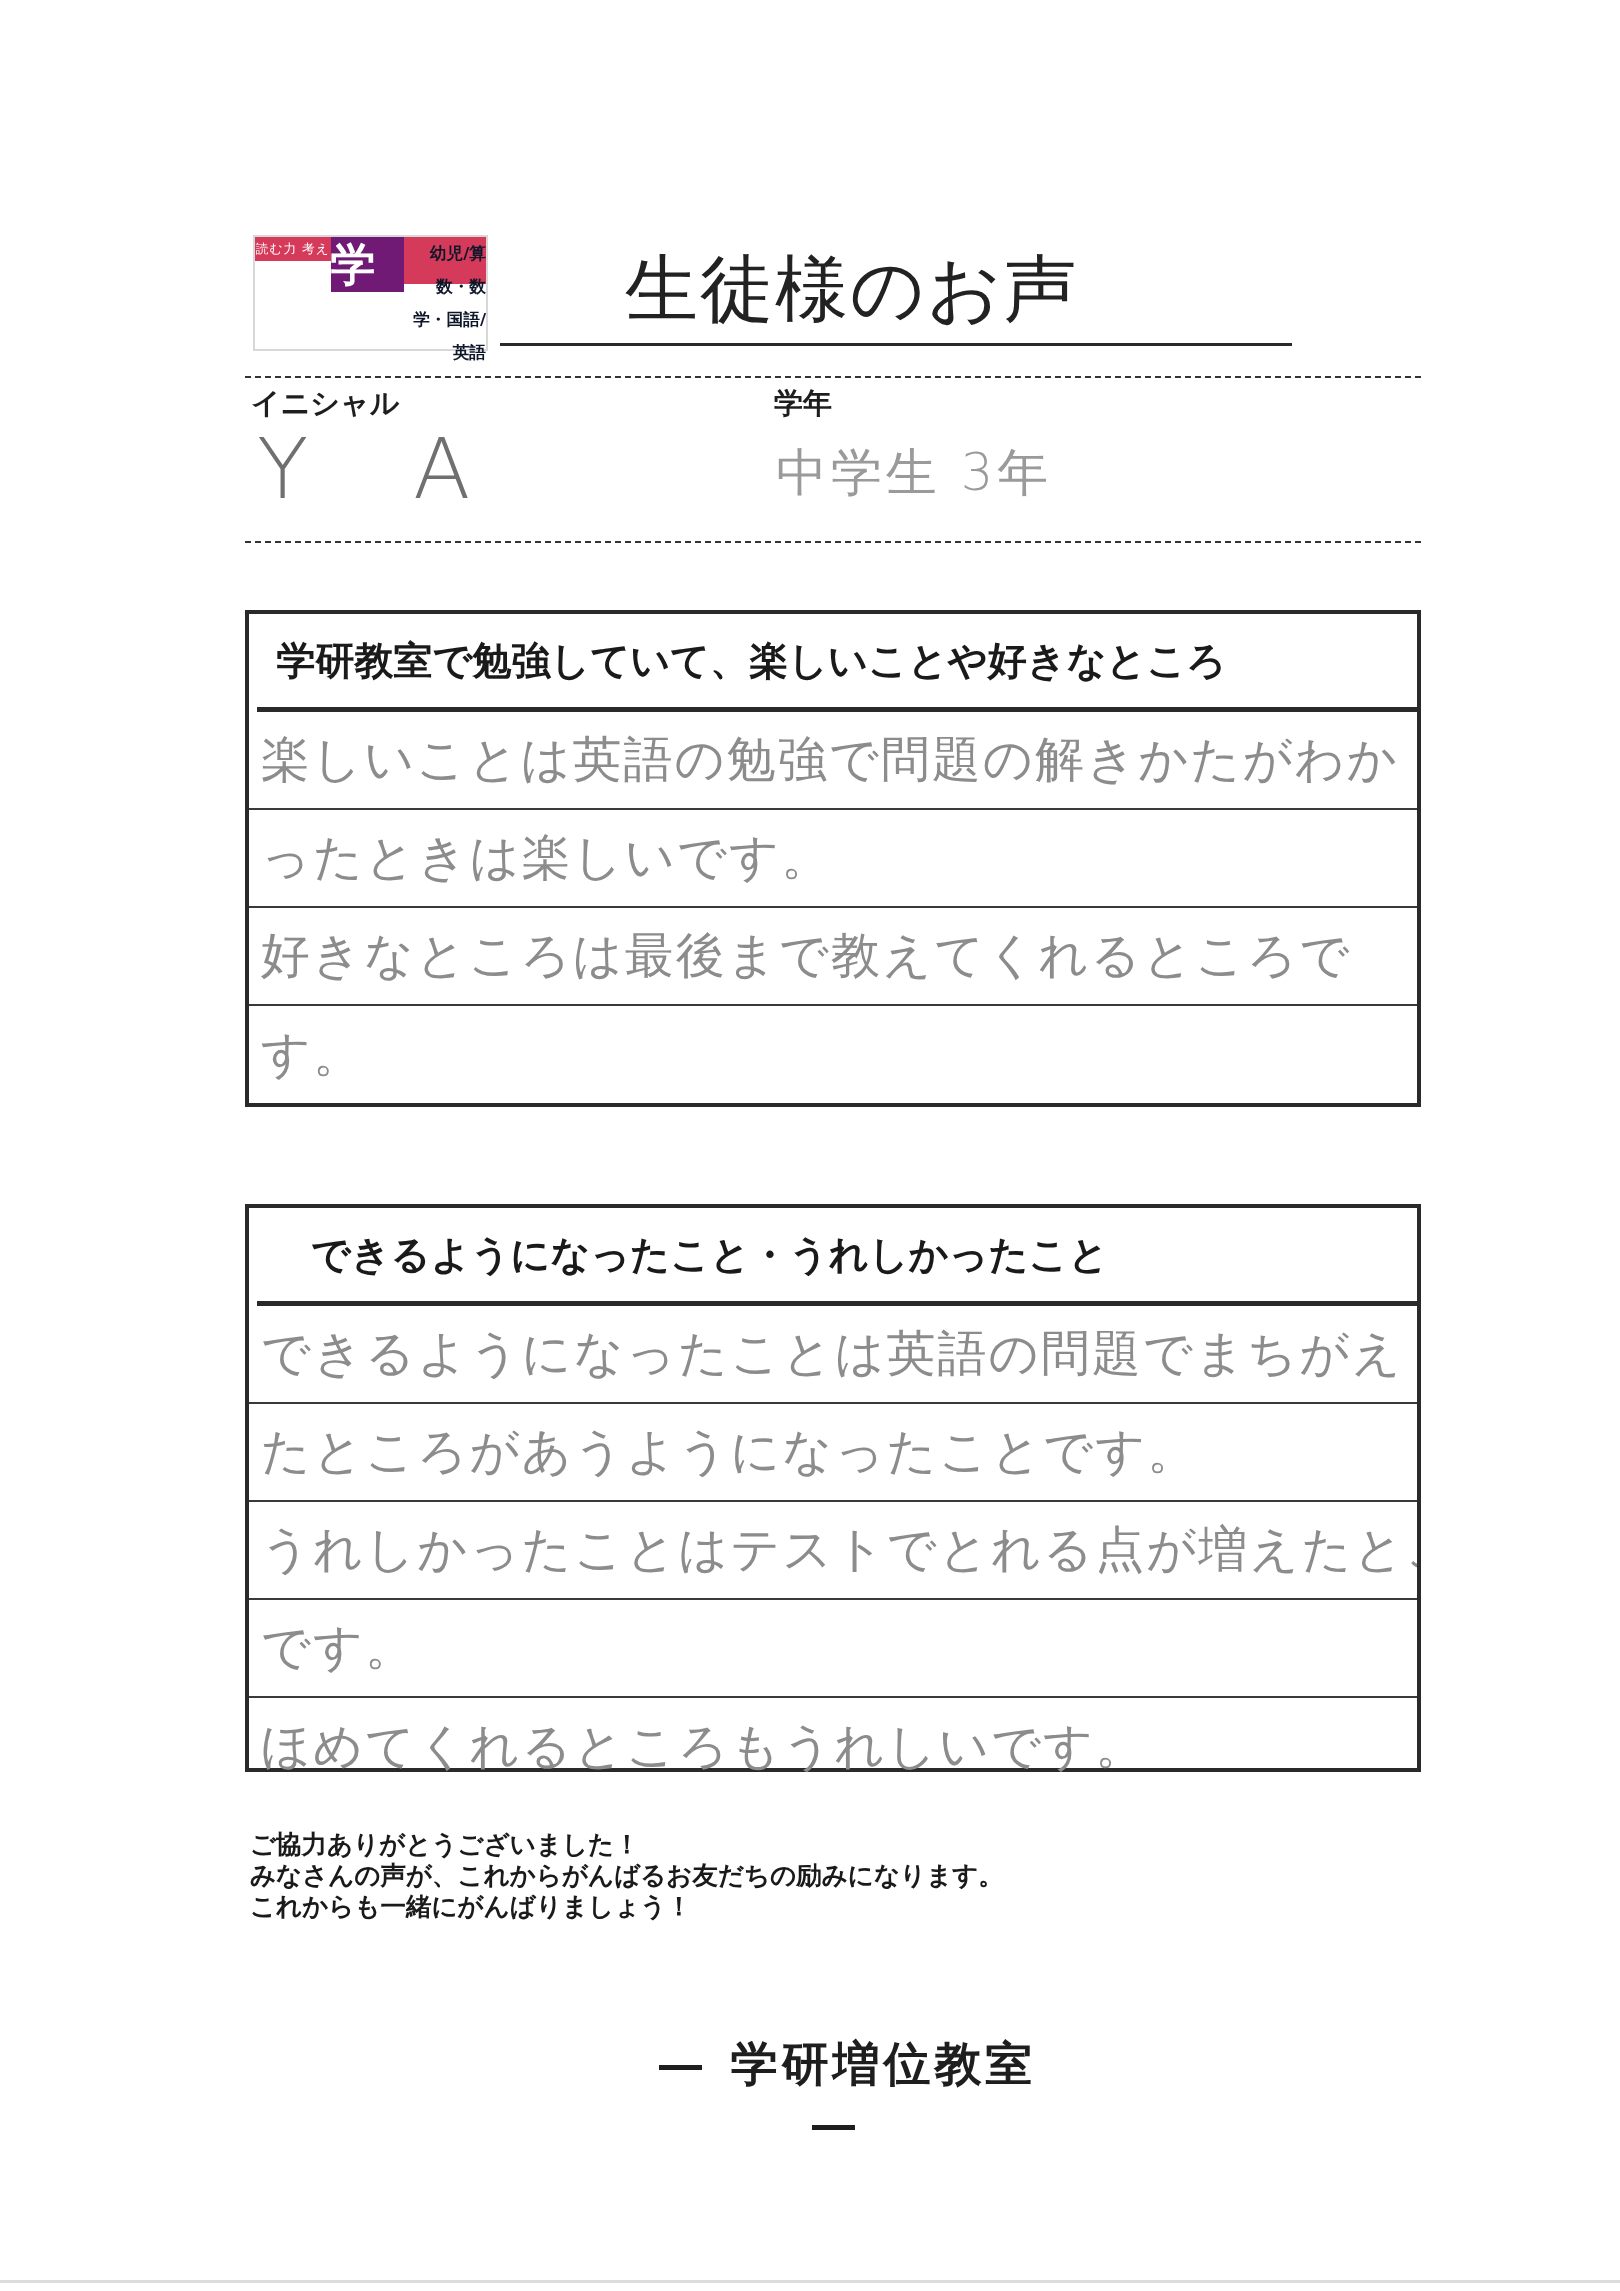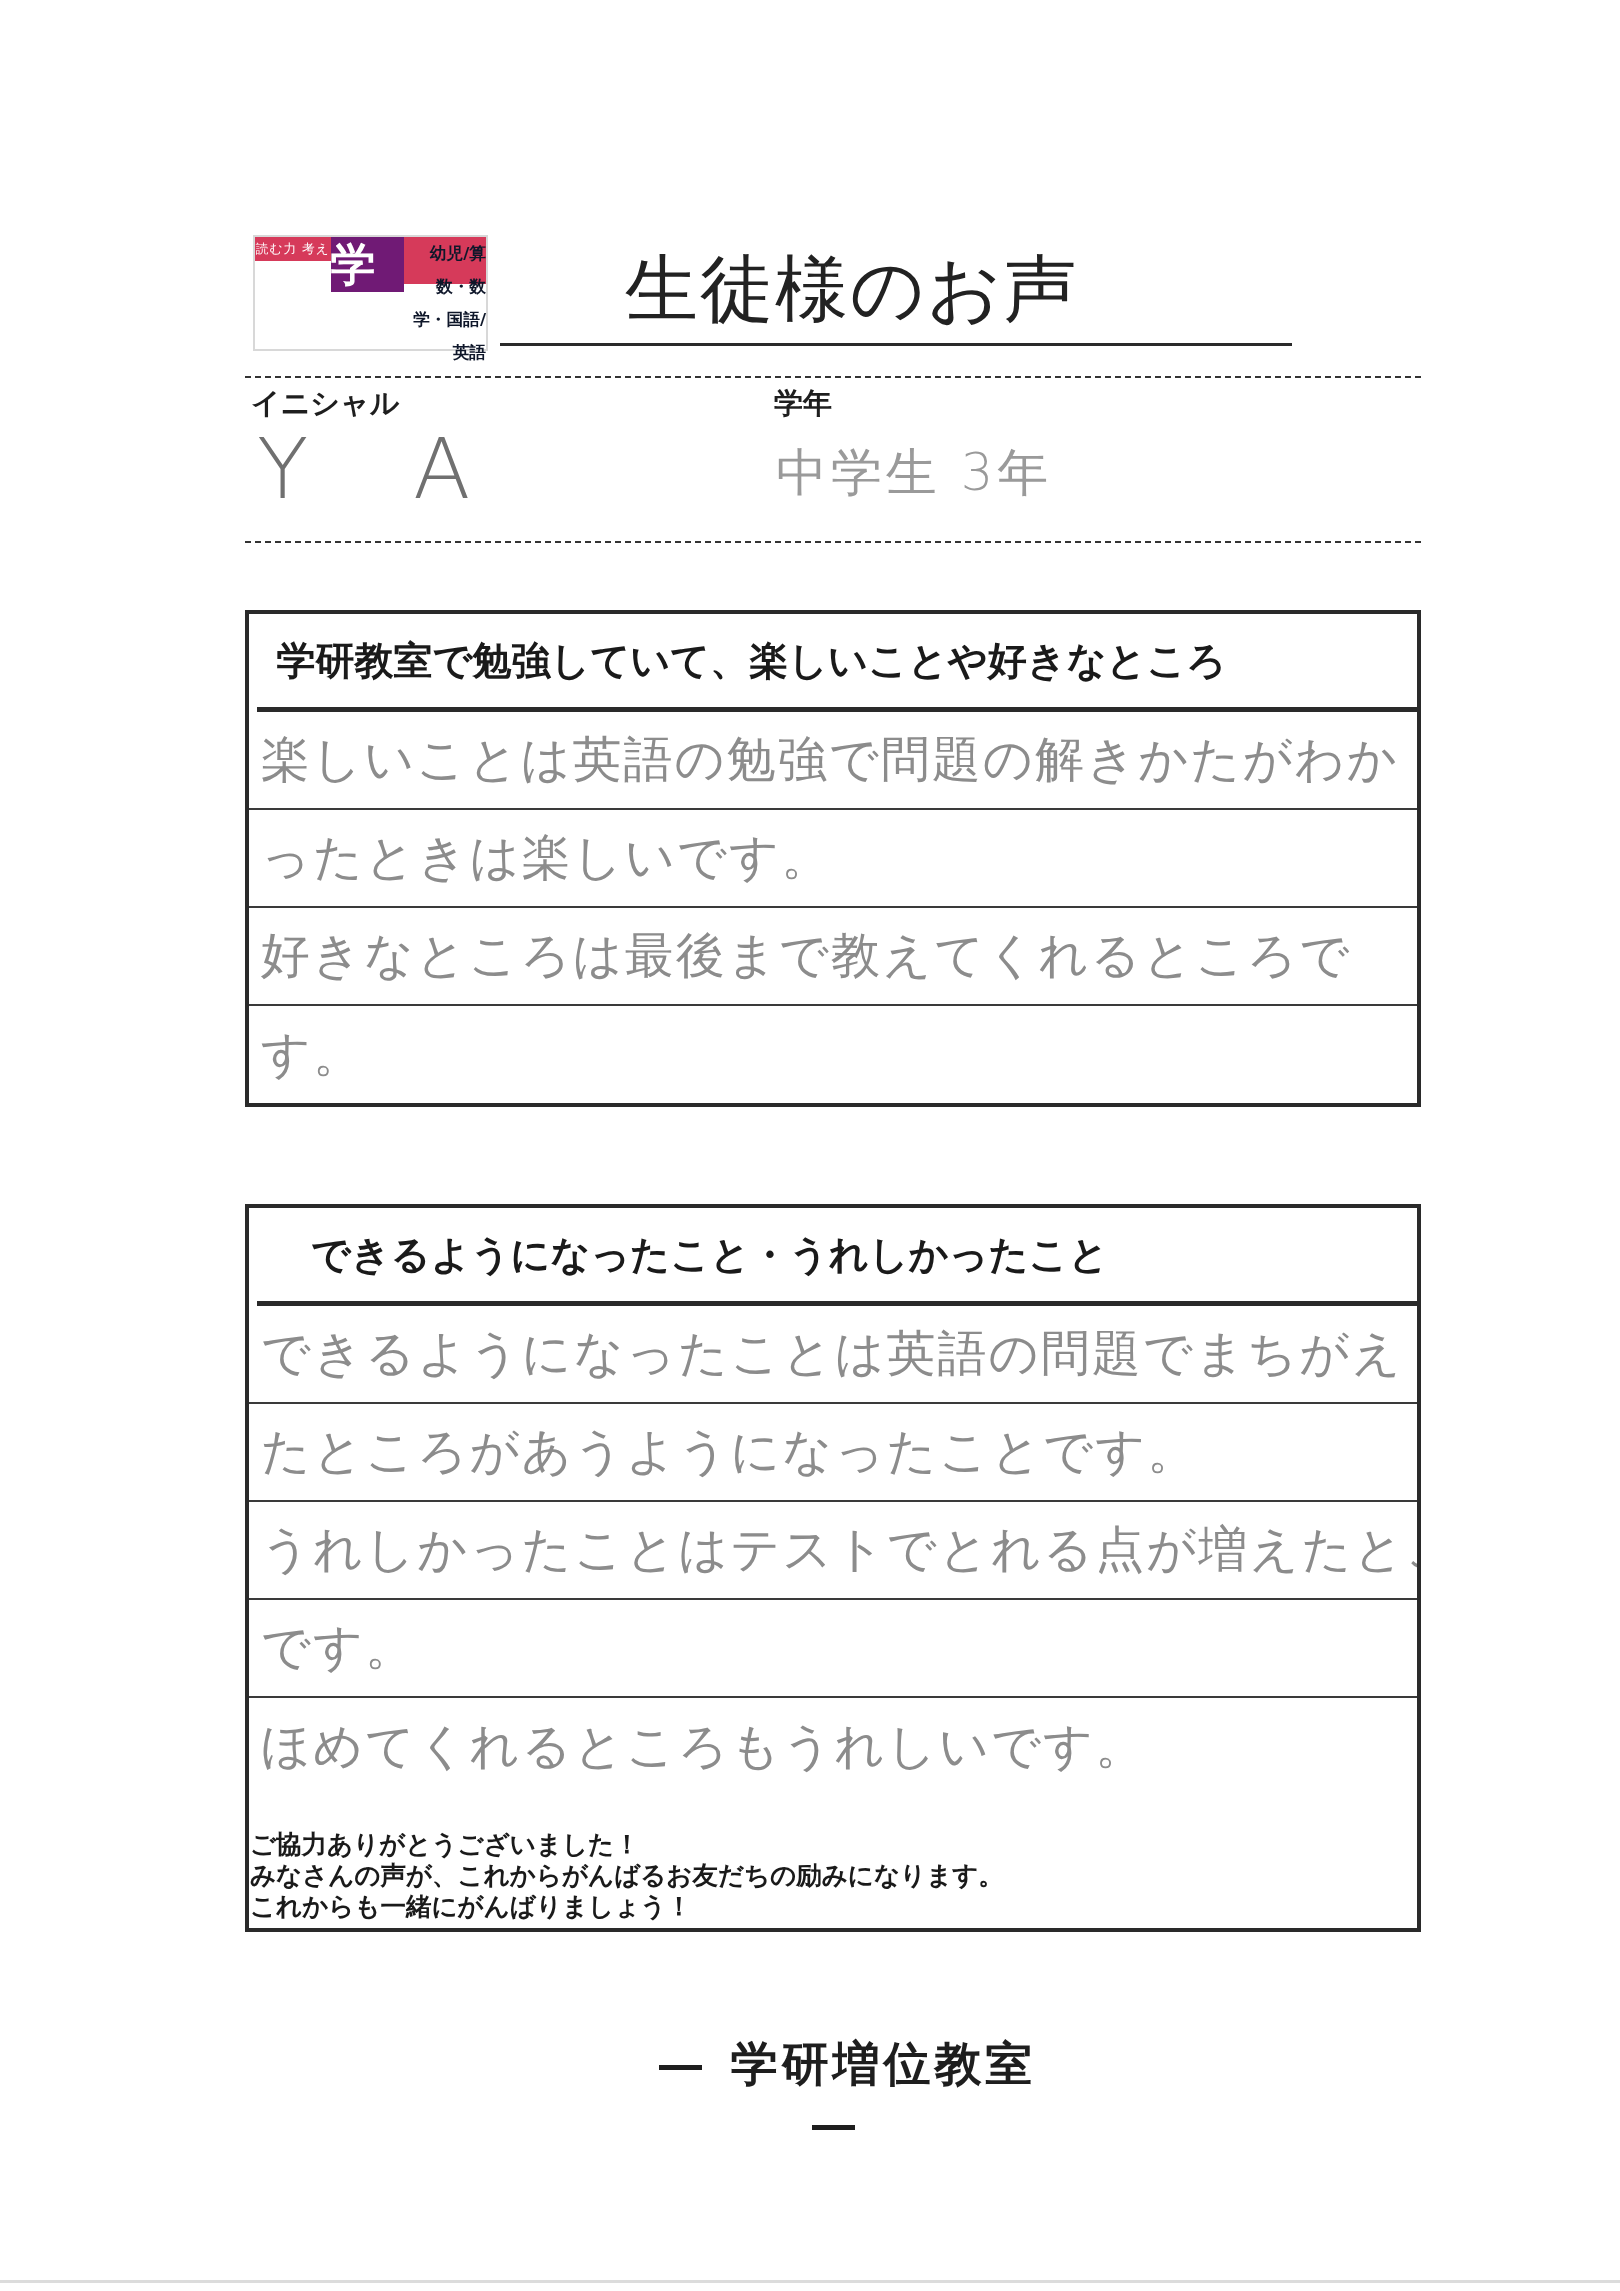--- a/index.html
+++ b/index.html
@@ -28,21 +28,21 @@
   .field-label { position: absolute; top: 384px; font-size: 29px; font-weight: bold; color: #1e1e1e; }
   .initial-label { left: 251px; }
   .grade-label { left: 774px; }
 
   .hand { font-family: "DejaVu Sans", sans-serif; color: #8a8a8a; font-weight: 300; }
   .initial-value { position: absolute; left: 257px; top: 420px; font-size: 84px; letter-spacing: 39px; color: #707070; }
   .grade-value { position: absolute; left: 776px; top: 439px; font-size: 51px; letter-spacing: 3.9px; color: #9a9a9a; }
 
   .qbox { position: absolute; left: 245px; width: 1176px; border: 4.9px solid #2a2a2a; box-sizing: border-box; }
   .qbox1 { top: 610px; height: 497px; }
-  .qbox2 { top: 1204px; height: 728px; }
+  .qbox2 { top: 1204px; height: 568px; }
   .qhead { height: 98px; border-bottom: 5.9px solid #2a2a2a; box-sizing: border-box; display: flex; align-items: center;
            font-size: 39px; font-weight: bold; color: #1a1a1a; margin-left: 8px; }
   .qbox1 .qhead { padding-left: 19.6px; }
   .qbox2 .qhead { padding-left: 54px; }
   .qrow { height: 98px; border-bottom: 2px solid #3a3a3a; box-sizing: border-box; display: flex; align-items: center;
           padding-left: 11.8px; font-size: 49px; color: #8c8c8c; letter-spacing: 2px; white-space: nowrap; overflow: hidden; }
   .qrow:last-child { border-bottom: none; }
 
   .thanks { position: absolute; left: 250px; top: 1829px; font-size: 25.5px; line-height: 31px; font-weight: bold; color: #1a1a1a; }
   .thanks div { white-space: nowrap; }

